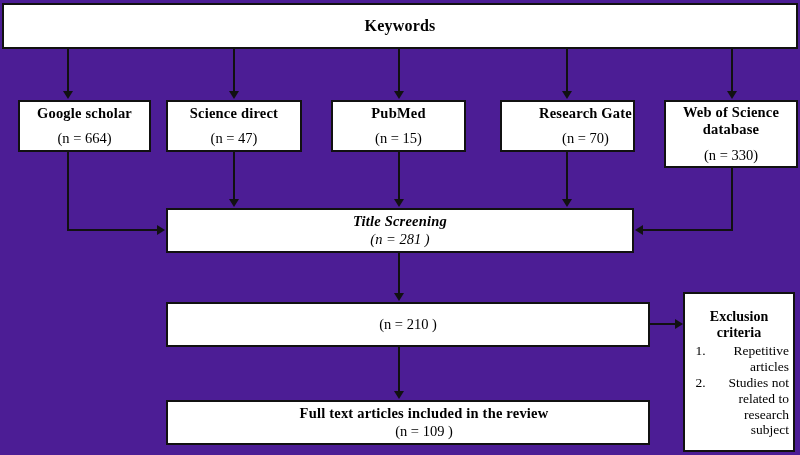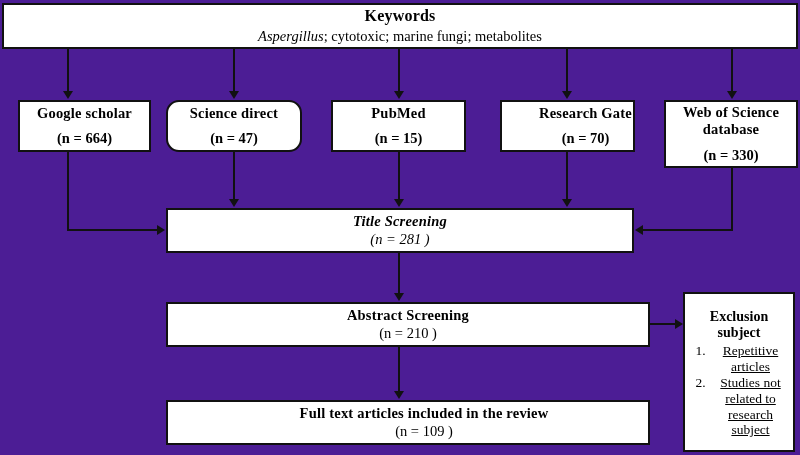--- a/index.html
+++ b/index.html
@@ -41,24 +41,24 @@
   #keywords-box {
     left: 2px; top: 3px; width: 796px; height: 46px;
     border-width: 2px;
   }
   #keywords-box .ttl { font-size: 16px; }
   #keywords-box .sub { font-size: 14.5px; margin-top: 2px; }
 
   
   .src { height: 52px; top: 100px; }
   .src .ttl { font-size: 14.5px; }
-  .src .sub { font-size: 14.5px; margin-top: 8px; font-weight: bold; }
+  .src .sub { font-size: 14.5px; margin-top: 8px; }
 
   #src-google   { left: 18px;   width: 133px; }
-  #src-science  { left: 166px; width: 136px; border-radius: 13px; }
+  #src-science  { left: 166px; width: 136px; }
   #src-pubmed   { left: 331px; width: 135px; }
   #src-rgate    { left: 500px; width: 135px; padding-left: 36px; }
   #src-wos      { left: 664px; width: 134px; height: 68px; }
 
   
   #title-screening-box {
     left: 166px; top: 208px; width: 468px; height: 45px; font-style: italic;
   }
   #abstract-screening-box {
     left: 166px; top: 302px; width: 484px; height: 45px;
@@ -84,22 +84,21 @@
     font-weight: bold;
     font-size: 14px;
     text-align: center;
     line-height: 1.14;
   }
   #exclusion-box ol {
     margin: 2px 0 0 0;
     padding: 0 0 0 20px;
     font-size: 13.5px;
     line-height: 1.16;
-    text-align: center;
-    text-decoration: underline;
+    text-align: right;
   }
   #exclusion-box ol li {
     padding-left: 3px;
     margin-bottom: 1px;
   }
 
   
   .vline, .hline {
     position: absolute;
     background: #111111;
@@ -127,21 +126,20 @@
     border-right: 8px solid #111111;
   }
 </style>
 </head>
 <body>
 
 <div id="canvas">
 
   <div class="box" id="keywords-box">
     <div class="ttl">Keywords</div>
-    <div class="sub"><span class="ital">Aspergillus</span><span>; cytotoxic; marine fungi; metabolites</span></div>
   </div>
 
   <div class="vline" style="left:67px; top:49px; height:43px;"></div>
   <div class="arrow-down" style="left:63px; top:91px;"></div>
 
   <div class="vline" style="left:233px; top:49px; height:43px;"></div>
   <div class="arrow-down" style="left:229px; top:91px;"></div>
 
   <div class="vline" style="left:398px; top:49px; height:43px;"></div>
   <div class="arrow-down" style="left:394px; top:91px;"></div>
@@ -197,30 +195,29 @@
 
   <div class="box" id="title-screening-box">
     <div class="ttl">Title Screening</div>
     <div class="sub">(n = 281 )</div>
   </div>
 
   <div class="vline" style="left:398px; top:253px; height:41px;"></div>
   <div class="arrow-down" style="left:394px; top:293px;"></div>
 
   <div class="box" id="abstract-screening-box">
-    <div class="ttl">Abstract Screening</div>
     <div class="sub">(n = 210 )</div>
   </div>
 
   <div class="hline" style="left:650px; top:323px; width:27px;"></div>
   <div class="arrow-right" style="left:675px; top:319px;"></div>
 
   <div class="box" id="exclusion-box">
     <div class="ex-title">Exclusion</div>
-    <div class="ex-title">subject</div>
+    <div class="ex-title">criteria</div>
     <ol>
       <li>Repetitive articles</li>
       <li>Studies not related to research subject</li>
     </ol>
   </div>
 
   <div class="vline" style="left:398px; top:347px; height:45px;"></div>
   <div class="arrow-down" style="left:394px; top:391px;"></div>
 
   <div class="box" id="fulltext-box">

